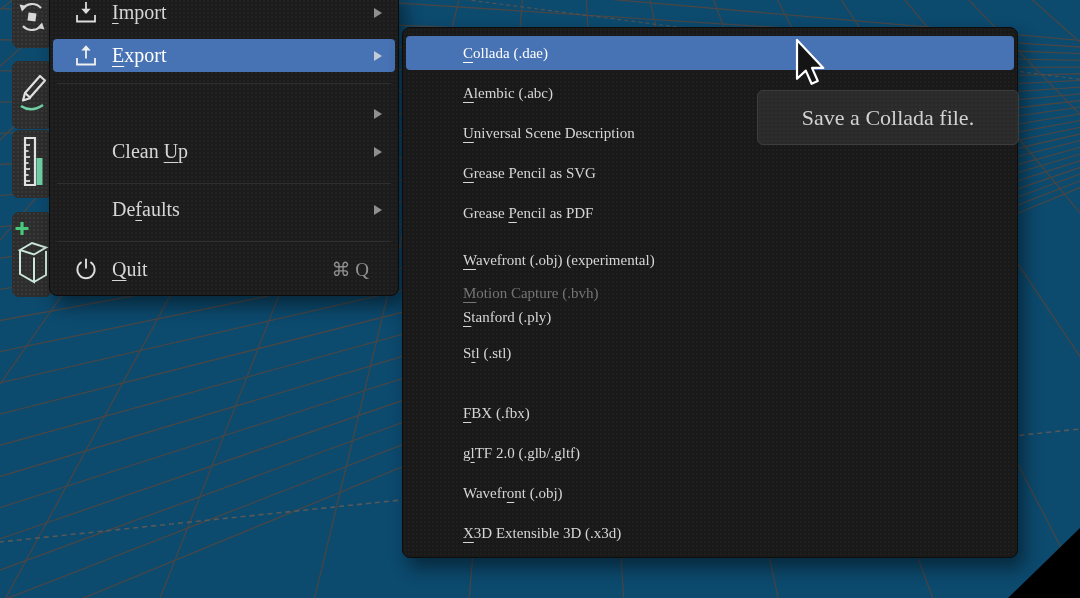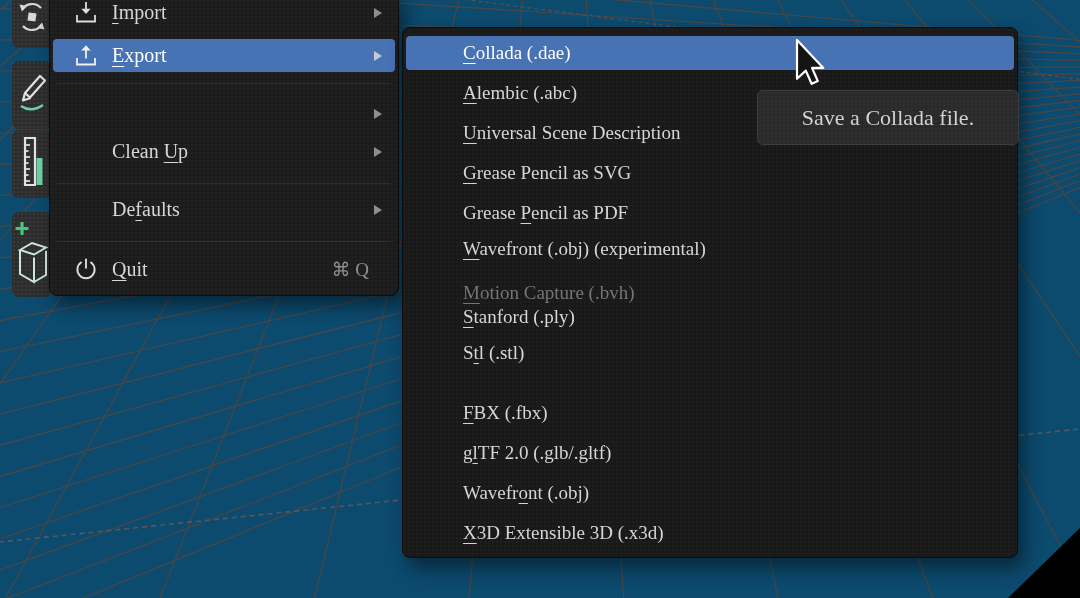--- a/index.html
+++ b/index.html
@@ -26,21 +26,21 @@
     box-sizing:border-box;
   }
   .file-menu{left:49px;top:-10px;width:350px;height:306px;background-color:#1c1c1c;}
   .sub-menu{left:402px;top:27px;width:616px;height:531px;background-color:#191919;}
   .sep{position:absolute;left:7px;right:7px;height:1px;background:#2f2f2f;}
   .row{
     position:absolute;left:3px;right:3px;display:flex;align-items:center;
     border-radius:4px;color:#d6d6d6;white-space:nowrap;overflow:hidden;
   }
   .file-menu .row{height:33px;font-size:20px;padding-left:59px;box-sizing:border-box;}
-  .sub-menu .row{height:34px;font-size:19px;padding-left:57px;box-sizing:border-box;}
+  .sub-menu .row{height:34px;font-size:15px;padding-left:57px;box-sizing:border-box;}
   .row.hl{background:#4772b3;color:#ffffff;}
   .row.dis{color:#757575;text-align:right;}
   .accel{text-decoration:underline;text-underline-offset:4px;text-decoration-thickness:1.3px;}
   .mi{position:absolute;left:19px;top:50%;transform:translateY(-50%);width:28px;height:28px;}
   .shortcut{position:absolute;right:26px;color:#8f8f8f;font-size:19px;}
   .subarrow{
     position:absolute;right:13px;top:50%;transform:translateY(-50%);
     width:0;height:0;border-left:8px solid #8f8f8f;
     border-top:5.5px solid transparent;border-bottom:5.5px solid transparent;
   }
@@ -212,21 +212,21 @@
       </div>
       <div class="row" style="top: 88px; height: 34px;">
         <span><span class="accel">U</span>niversal Scene Description</span>
       </div>
       <div class="row" style="top: 128px; height: 34px;">
         <span><span class="accel">G</span>rease Pencil as SVG</span>
       </div>
       <div class="row" style="top: 168px; height: 34px;">
         <span>Grease <span class="accel">P</span>encil as PDF</span>
       </div>
-      <div class="row" style="top: 204px; height: 34px; align-items: center;">
+      <div class="row" style="top: 215px; height: 34px; align-items: center;">
         <span><span class="accel">W</span>avefront (.obj) (experimental)</span>
       </div>
       <div class="row dis" style="top: 248px; height: 34px;">
         <span><span class="accel">M</span>otion Capture (.bvh)</span>
       </div>
       <div class="row" style="top: 272px; height: 34px;">
         <span><span class="accel">S</span>tanford (.ply)</span>
       </div>
       <div class="row" style="top: 308px; height: 34px;">
         <span>S<span class="accel">t</span>l (.stl)</span>

